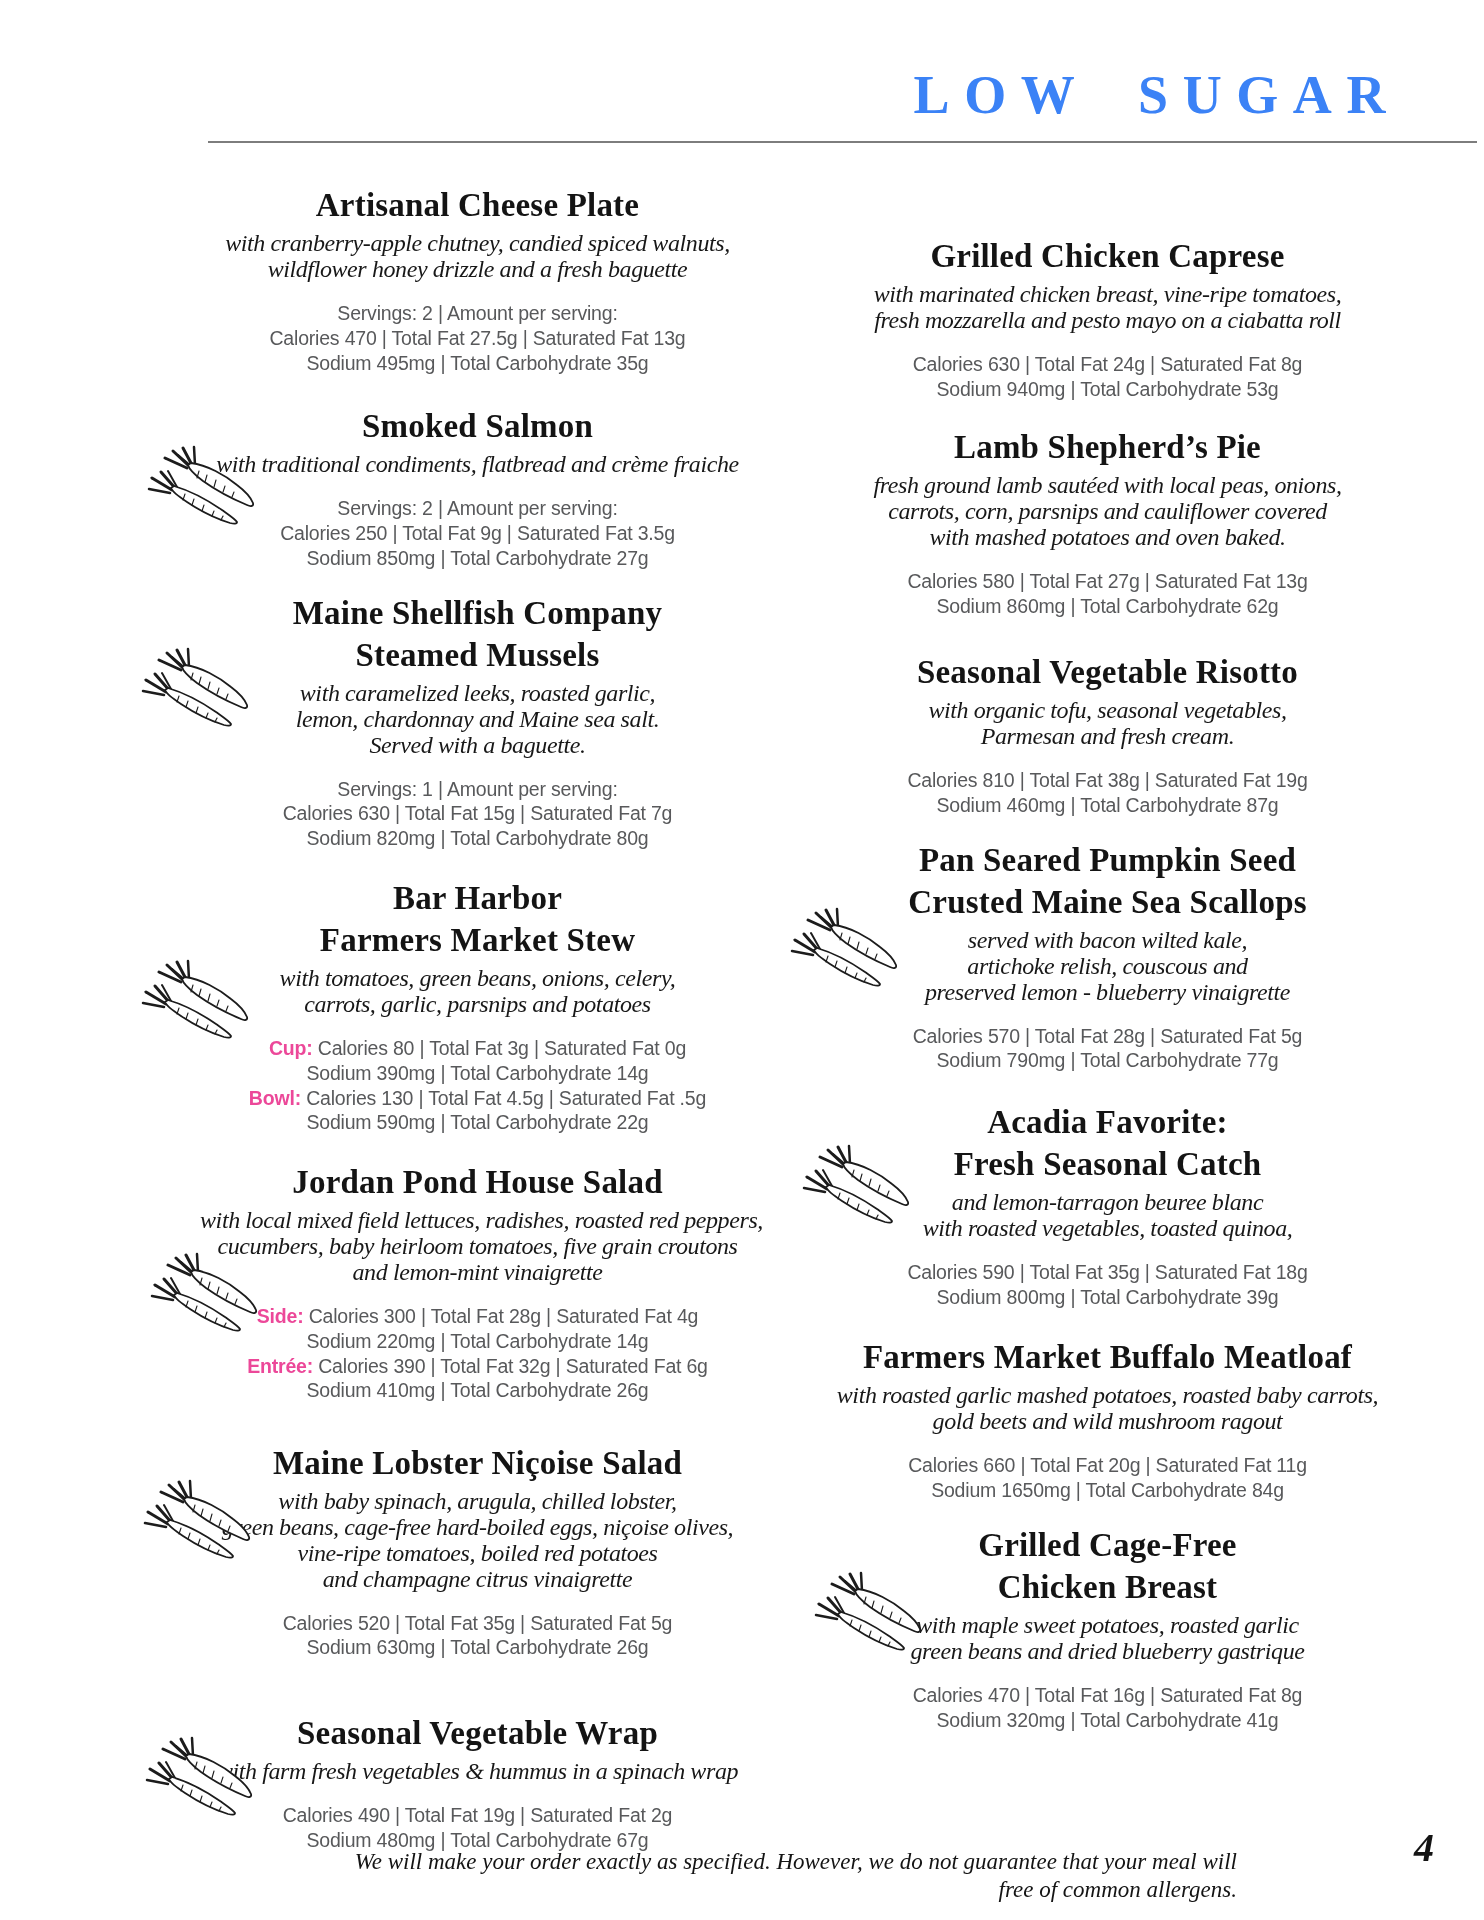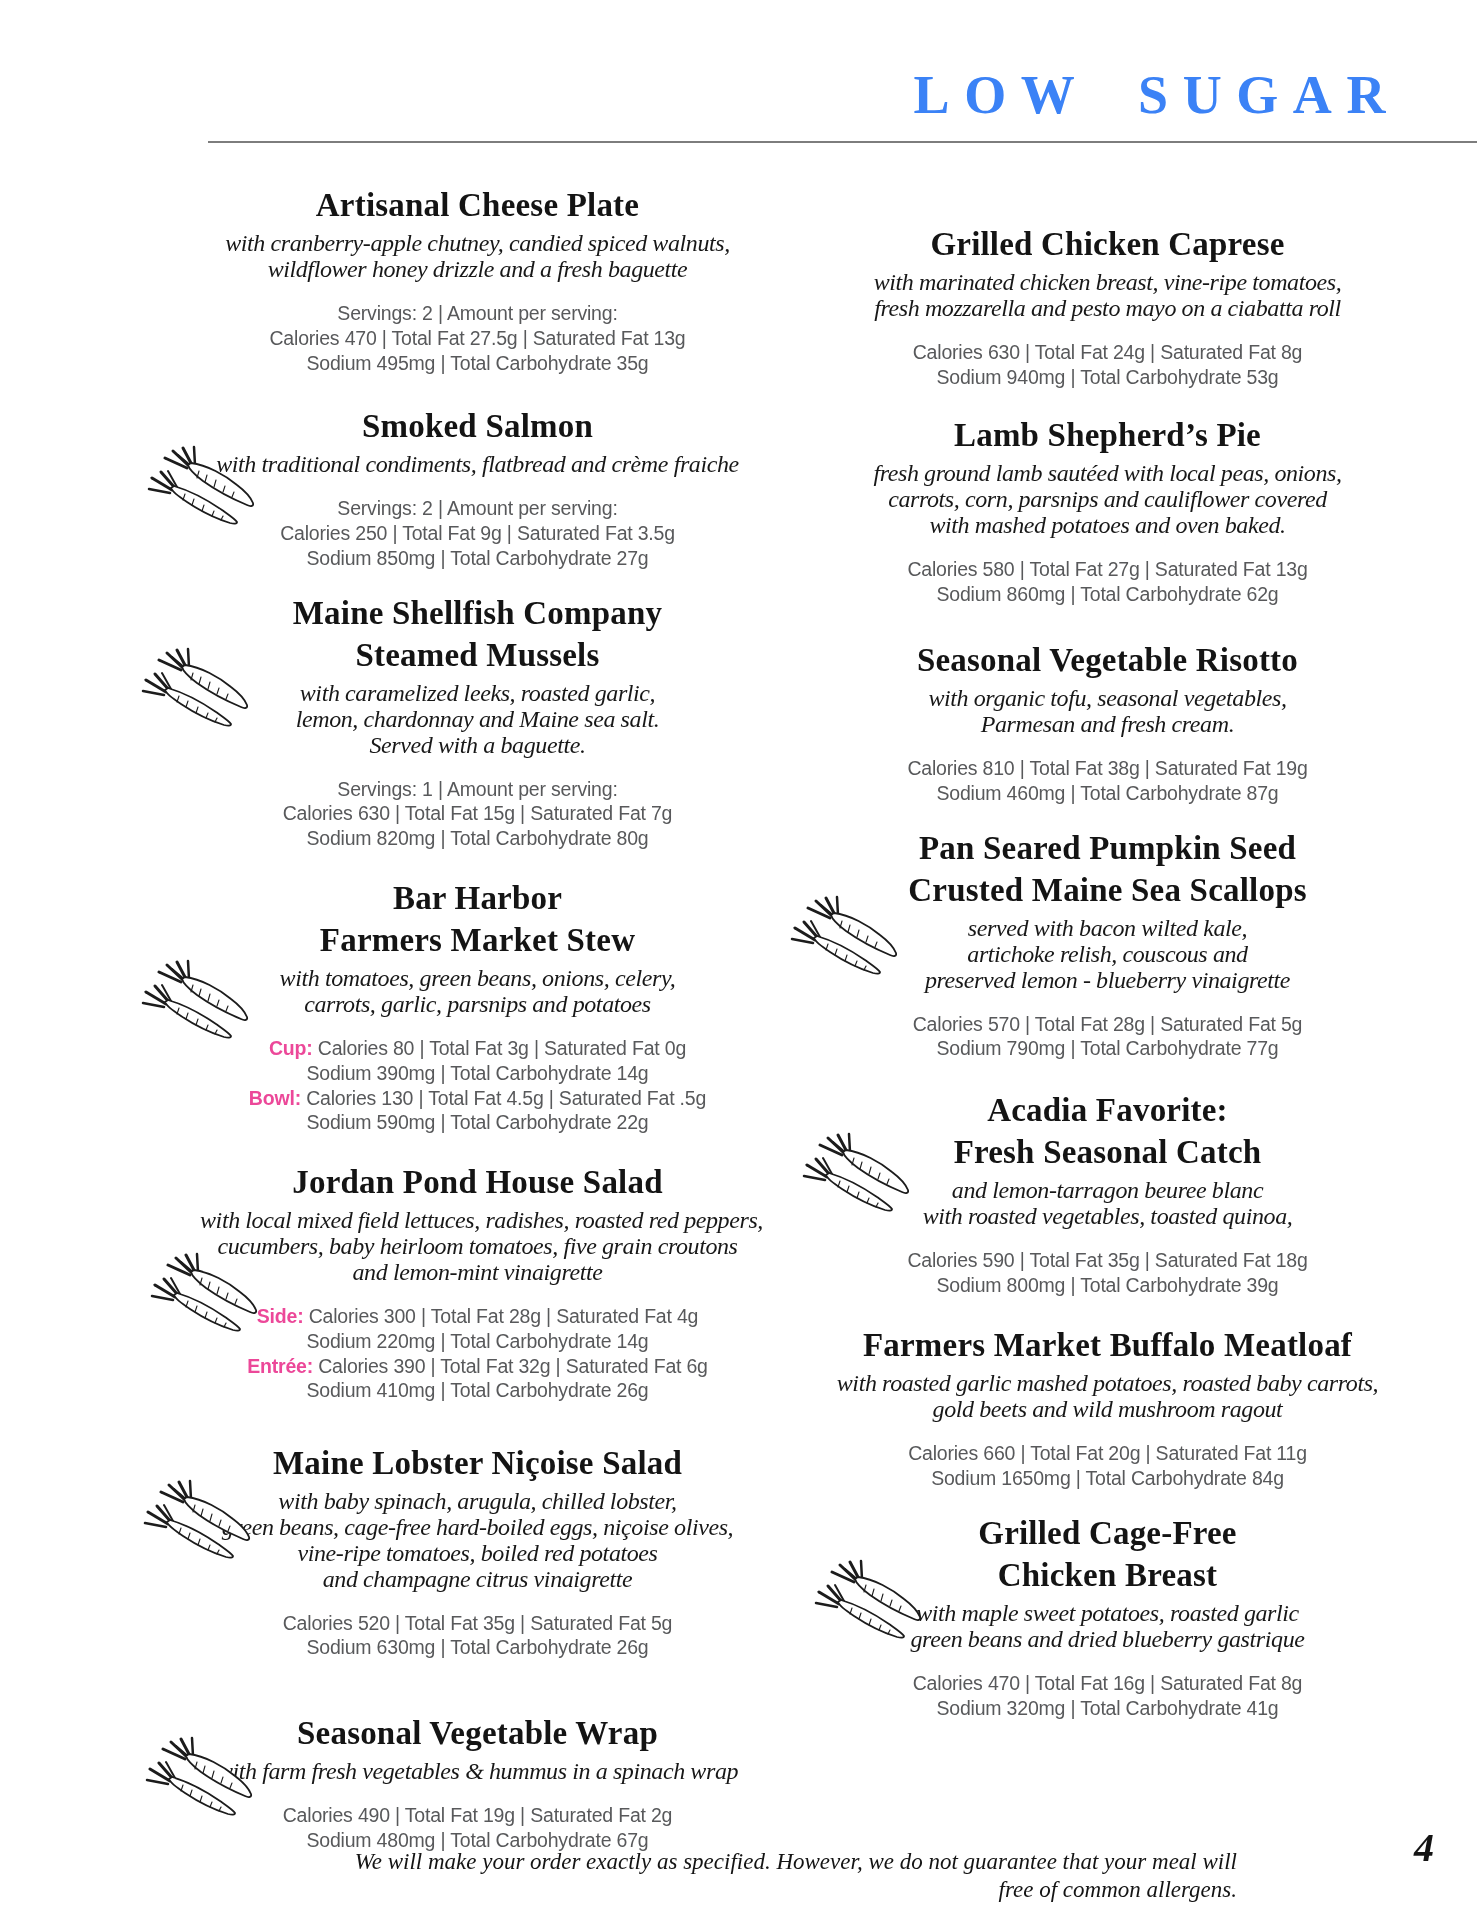--- a/index.html
+++ b/index.html
@@ -19,21 +19,21 @@
     letter-spacing:0.27em;word-spacing:0.40em;
     color:#3b82f6;white-space:nowrap;
   }
   .header-rule{
     position:absolute;top:141px;left:208px;width:1269px;height:2px;
     background:#7d7d7d;
   }
   
   .col{position:absolute;top:0;height:1364px;}
   .col-left{left:200px;width:555px;}
-  .col-right{left:830px;width:555px;}
+  .col-right{left:830px;width:555px;margin-top:12px;}
   
   .item{position:absolute;left:0;width:100%;text-align:center;}
   .item-title{
     margin:0 0 4px;
     font:700 33px/1.27 "Liberation Serif", serif;
     color:#141414;letter-spacing:0.2px;
   }
   .item-desc{
     margin:0 0 18px;
     font:italic 24px/1.08 "Liberation Serif", serif;

